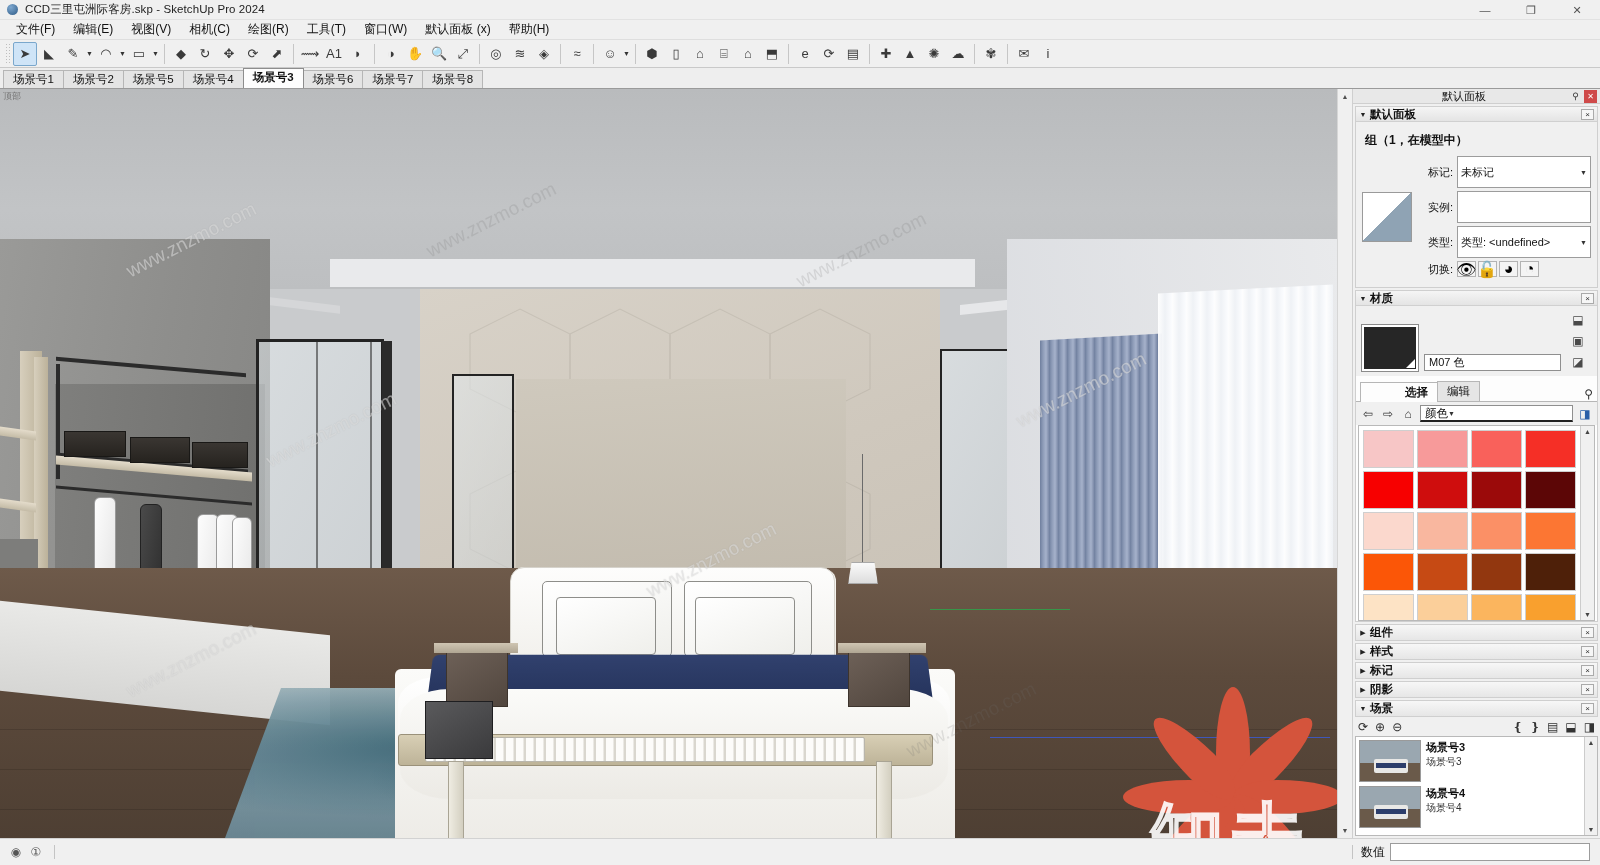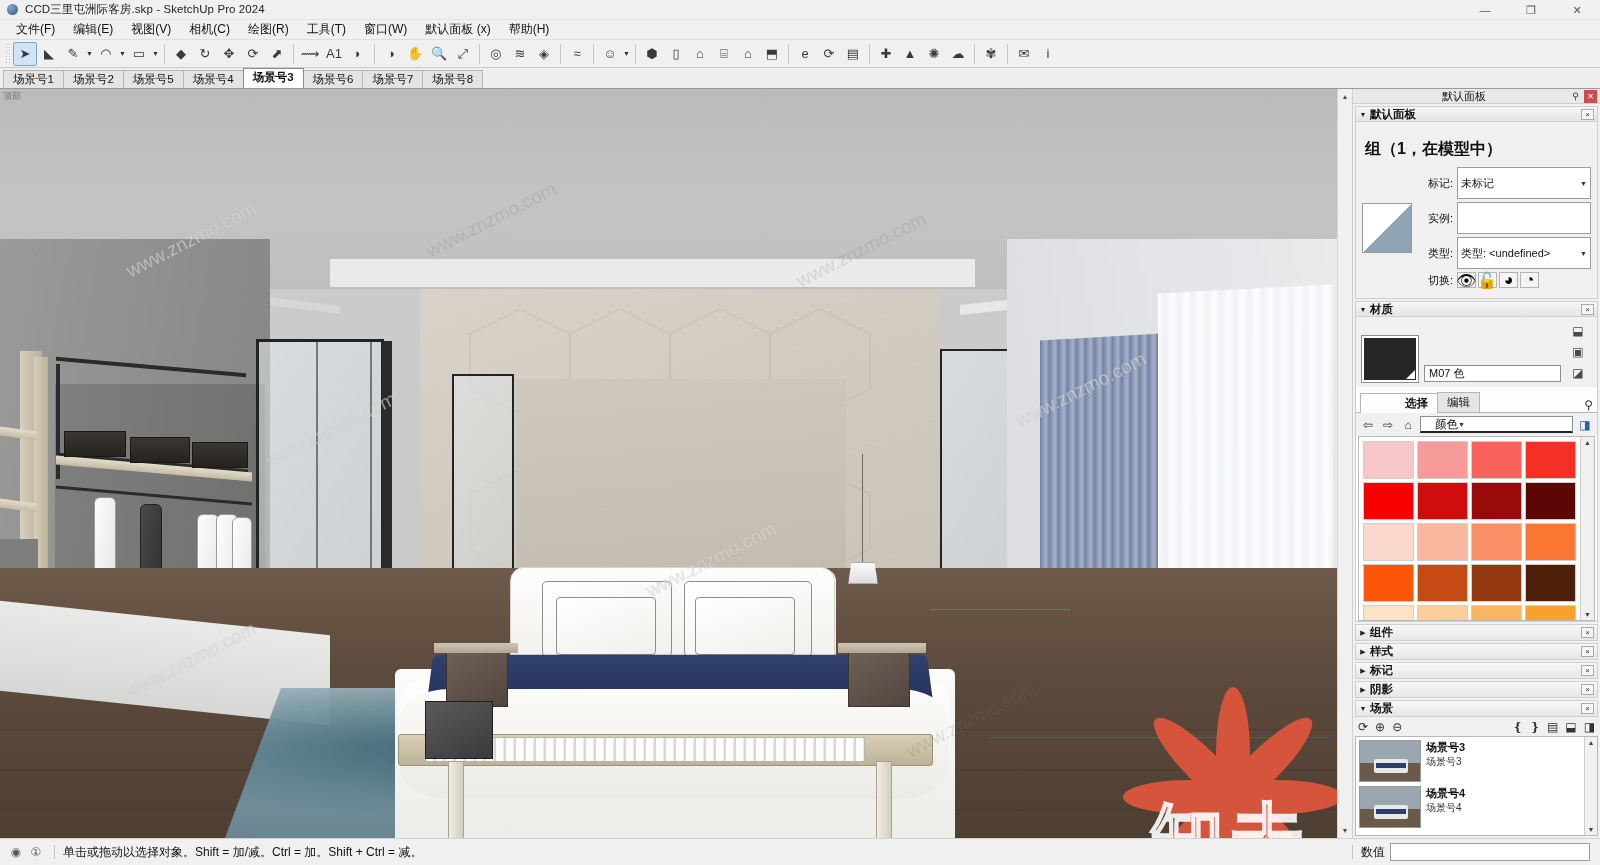--- a/index.html
+++ b/index.html
@@ -189,21 +189,21 @@
 
   .section { border:1px solid #cfcfcf; margin:2px 2px 0 2px; background:#fdfdfd; }
   .section-head { height:15px; background:linear-gradient(180deg,#f5f5f5,#e4e4e4);
      display:flex; align-items:center; border-bottom:1px solid #d0d0d0; }
   .tri { width:14px; text-align:center; font-size:7px; color:#222; }
   .section-head .label { font-size:11.5px; font-weight:bold; color:#111; flex:1; }
   .xbtn { width:13px; height:11px; border:1px solid #aaa; background:#f6f6f6;
      font-size:8px; line-height:9px; text-align:center; color:#333; margin-right:3px; }
 
   .entity-body { padding:5px 6px 6px 6px; background:#f0f0f0; }
-  .entity-title { font-size:16px; font-weight:bold; color:#111; margin:12px 0 7px 3px; }
+  .entity-title { font-size:12px; font-weight:bold; color:#111; margin:5px 0 7px 3px; }
   .entity-row { display:flex; align-items:center; margin-bottom:4px; }
   .entity-thumb { width:50px; height:50px; border:1px solid #9a9a9a; background:#fff;
      background-image:linear-gradient(135deg,#fff 0 50%, #8fa3b4 50% 100%); flex:none;
      margin-right:8px; }
   .fields { flex:1; }
   .fld { display:flex; align-items:center; margin-bottom:3px; }
   .fld .fl { font-size:11px; color:#111; width:33px; text-align:right; margin-right:4px; }
   .fld .fv { flex:1; height:16px; border:1px solid #9c9c9c; background:#fff;
      font-size:11px; color:#111; display:flex; align-items:center; padding:15px 3px; }
   .fld .fv.sel { background:#fff; justify-content:space-between; }
@@ -232,21 +232,21 @@
   .mat-tab { font-size:11.5px; padding:2px 9px; border:1px solid #b6b6b6;
      border-bottom:none; background:#e5e5e5; margin-right:-1px; color:#111; }
   .mat-tab.active { background:#fdfdfd; font-weight:bold; position:relative; top:1px;padding-left:44px; }
   .eyedrop { margin-left:auto; margin-right:4px; font-size:12px; color:#333; }
 
   .nav-row { display:flex; align-items:center; gap:4px; padding:3px 4px;
      background:#f0f0f0; }
   .nav-ico { font-size:12px; color:#333; width:16px; text-align:center; }
   .nav-sel { flex:1; height:17px; border:1px solid #8f8f8f; border-bottom:2px solid #222;
      background:#fff; font-size:11.5px; color:#111; display:flex; align-items:center;
-     padding:0 14px; }
+     padding:0 4px; }
   .nav-right { width:16px; text-align:center; font-size:12px; color:#2a5fa8; }
 
   .swatch-area { flex:1; min-height:0; display:flex; background:#fff;
      border:1px solid #b9b9b9; margin:0 2px; overflow:hidden; }
   .swatch-grid { flex:1; display:grid; grid-template-columns:repeat(4,1fr);
      grid-auto-rows:38px; gap:3px; padding:4px; overflow:hidden; }
   .sw { border:1px solid #cfcfcf; }
   .sw-scroll { width:14px; background:#f0f0f0; border-left:1px solid #ccc;
      display:flex; flex-direction:column; justify-content:space-between;
      align-items:center; font-size:7px; color:#444; padding:2px 0; }
@@ -714,19 +714,18 @@
         <div>▼</div>
       </div>
     </div>
   </div>
 </div>
 
 <div class="statusbar">
   <div class="sb-ico">◉</div>
   <div class="sb-ico">①</div>
   <div class="sb-div"></div>
-  <div class="sb-text">单击或拖动以选择对象。Shift = 加/减。Ctrl = 加。Shift + Ctrl = 减。</div>
   <div class="sb-right">
     <div class="sb-div"></div>
     <div class="sb-label">数值</div>
     <div class="vcb"></div>
   </div>
 </div>
 
 </body></html>

